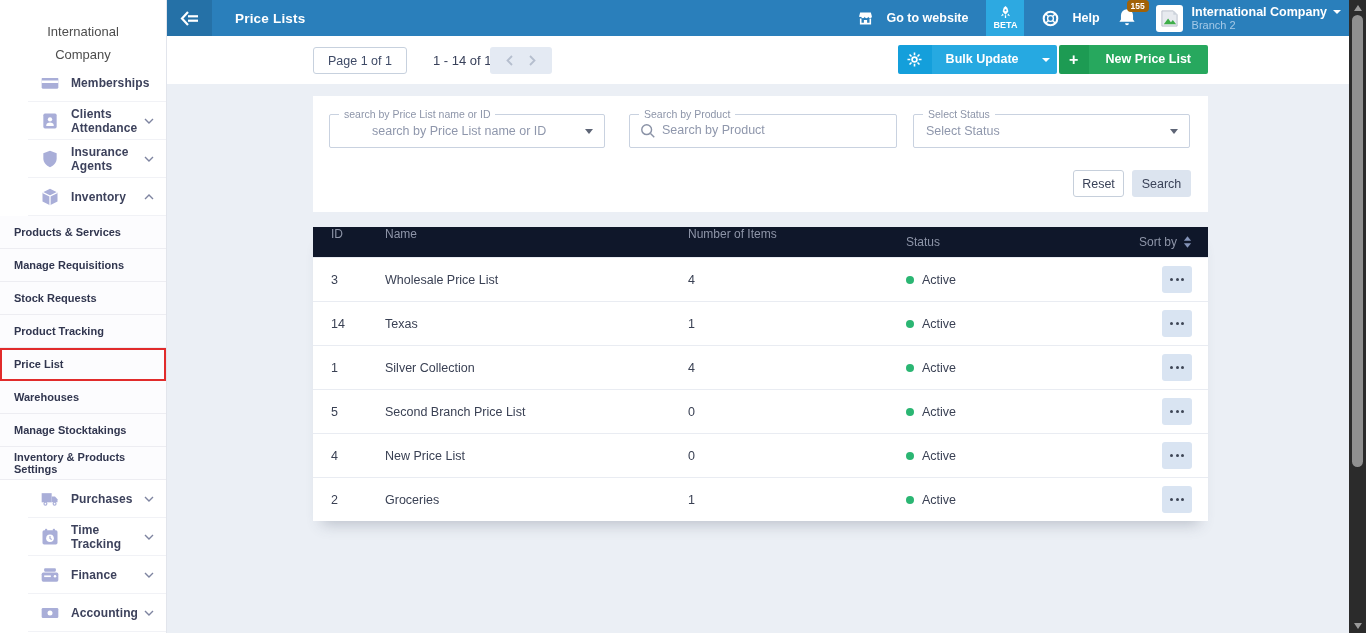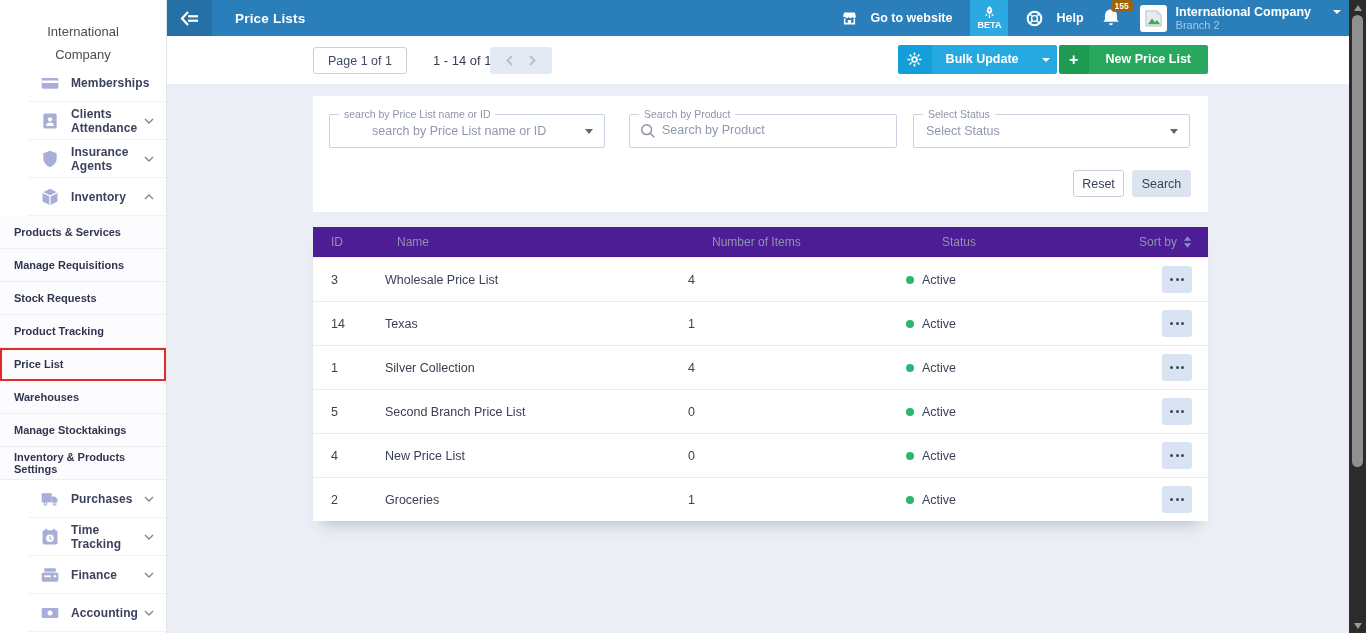--- a/index.html
+++ b/index.html
@@ -25,21 +25,21 @@
   .collapse-btn { width:45px; height:36px; background:#2571a7; display:flex; align-items:center; justify-content:center; cursor:pointer; flex:none; }
   .page-title { color:#fff; font-size:13.5px; font-weight:bold; margin-left:23px; letter-spacing:.2px; }
   .topbar-right { margin-left:auto; display:flex; align-items:center; height:36px; padding-right:8px; }
   .tb-link { display:flex; align-items:center; gap:13px; color:#fff; font-size:12.5px; font-weight:bold; cursor:pointer; margin-right:18px; }
   .beta-box { width:38px; height:36px; background:#2da9e1; display:flex; flex-direction:column; align-items:center; justify-content:center; cursor:pointer; margin-right:18px; }
   .beta-box span { color:#fff; font-size:9px; font-weight:bold; margin-top:1px; }
   .bell-wrap { position:relative; margin-right:20px; cursor:pointer; }
   .badge { position:absolute; top:-7px; left:9px; background:#a16207; color:#fff; font-size:8.5px; font-weight:bold; border-radius:4px; padding:2px 4px; line-height:1; }
   .company-switch { display:flex; align-items:center; gap:9px; cursor:pointer; }
   .avatar { width:27px; height:27px; background:#fff; border-radius:3px; display:flex; align-items:center; justify-content:center; flex:none; }
-  .cs-name { color:#fff; font-size:12.5px; font-weight:bold; line-height:14px; display:flex; align-items:center; gap:22px; }
+  .cs-name { color:#fff; font-size:12.5px; font-weight:bold; line-height:14px; display:flex; align-items:center; gap:6px; }
   .cs-branch { color:#a5c9e7; font-size:11px; line-height:13px; }
   .caret-dn { width:0; height:0; border-left:4px solid transparent; border-right:4px solid transparent; border-top:4px solid #fff; }
 
   
   .toolbar { position:absolute; left:167px; top:36px; width:1182px; height:48px; background:#fff; z-index:9; }
   .page-box { position:absolute; left:146px; top:11px; width:94px; height:27px; border:1px solid #c7d1de; border-radius:3px; display:flex; align-items:center; justify-content:center; font-size:12.5px; color:#3e4a66; cursor:pointer; background:#fff; }
   .range-label { position:absolute; left:266px; top:17px; font-size:13px; color:#39415a; }
   .pager { position:absolute; left:323px; top:11px; width:62px; height:27px; background:#e4eaf3; border-radius:3px; display:flex; align-items:center; justify-content:center; gap:16px; }
   .pager svg { cursor:pointer; }
   .action-buttons { position:absolute; right:141px; top:9px; display:flex; gap:2px; }
@@ -61,21 +61,21 @@
   .fb-2 { left:316px; width:268px; }
   .fb-3 { left:600px; width:277px; }
   .fb-2 input { border:0; outline:none; width:200px; height:30px; margin-left:32px; font-size:12.5px; color:#3a4154; font-family:"Liberation Sans",sans-serif; }
   .fb-2 input::placeholder { color:#8f97ac; opacity:1; }
   .search-ico { position:absolute; left:10px; top:8px; }
   .btn-reset { position:absolute; left:760px; top:74px; width:51px; height:27px; background:#fff; border:1px solid #c6cfdb; border-radius:3px; font-size:12.5px; color:#3a4258; display:flex; align-items:center; justify-content:center; cursor:pointer; }
   .btn-search { position:absolute; left:819px; top:74px; width:59px; height:27px; background:#dce4ef; border-radius:3px; font-size:12.5px; color:#3a4258; display:flex; align-items:center; justify-content:center; cursor:pointer; }
 
   
   .table-card { position:absolute; left:313px; top:227px; width:895px; background:#fff; z-index:5; box-shadow:0 12px 14px -9px rgba(70,80,100,.3); }
-  .thead { height:30px; background:#4c1d95; display:flex; align-items:center; font-size:12px; color:#8e95a8;gap:12px; }
+  .thead { height:30px; background:#0f172a; display:flex; font-size:12px; color:#8e95a8; }
   .trow { height:44px; display:flex; align-items:center; font-size:12.5px; color:#3a4154; border-top:1px solid #e9ecf2; background:#fff; cursor:pointer; }
   .col-id { width:72px; padding-left:18px; flex:none; }
   .col-name { width:303px; flex:none; }
   .col-items { width:218px; flex:none; }
   .col-status { flex:1; display:flex; align-items:center; gap:8px; }
   .col-sort { width:78px; flex:none; display:flex; align-items:center; justify-content:flex-end; padding-right:16px; gap:6px; cursor:pointer; }
   .col-action { width:78px; flex:none; display:flex; justify-content:flex-end; padding-right:16px; }
   .dot { width:8px; height:8px; border-radius:50%; background:#2bb673; flex:none; }
   .more-btn { width:30px; height:27px; background:#d9e4f2; border-radius:3px; border:0; display:flex; align-items:center; justify-content:center; gap:2.5px; cursor:pointer; }
   .more-btn i { width:3px; height:3px; border-radius:50%; background:#3e4656; display:block; }

